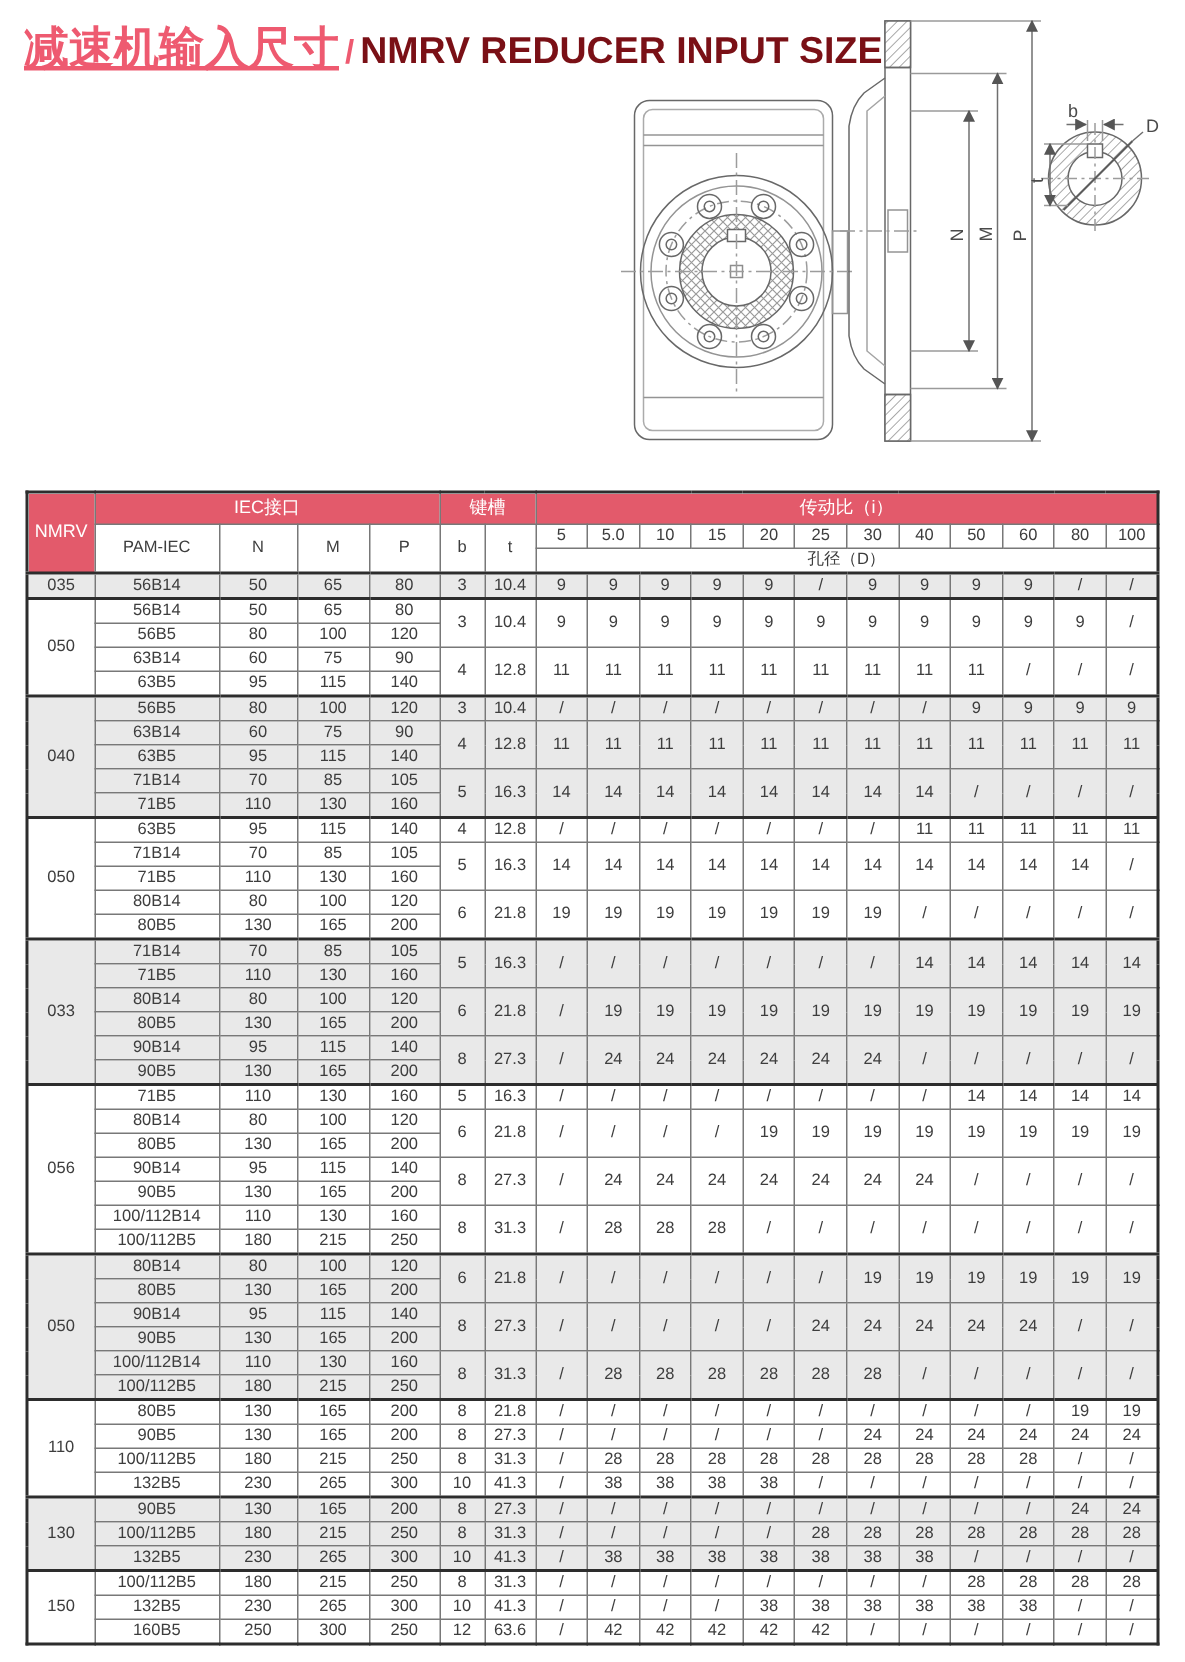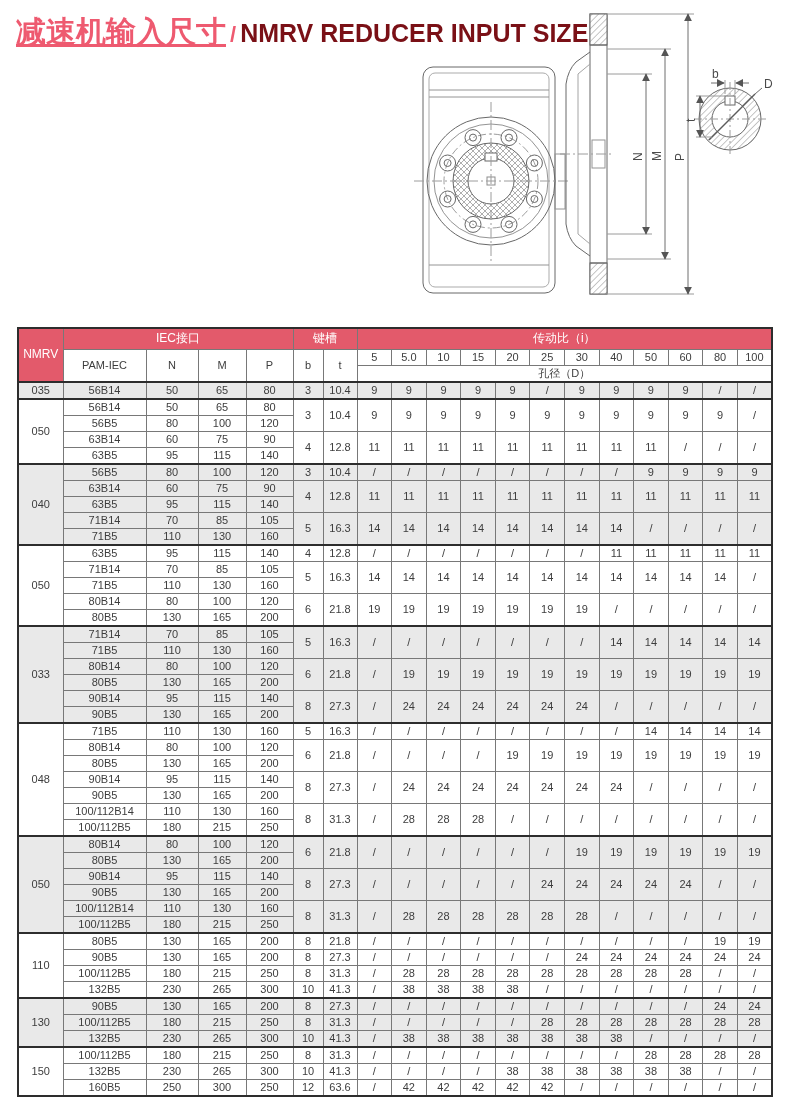--- a/index.html
+++ b/index.html
@@ -493,21 +493,21 @@
         <td rowspan="2">/</td>
         <td rowspan="2">/</td>
       </tr>
       <tr class="g-gray">
         <td>90B5</td>
         <td>130</td>
         <td>165</td>
         <td>200</td>
       </tr>
       <tr class="g-white group-start">
-        <td rowspan="7">048</td>
+        <td rowspan="7">056</td>
         <td>71B5</td>
         <td>110</td>
         <td>130</td>
         <td>160</td>
         <td>5</td>
         <td>16.3</td>
         <td>/</td>
         <td>/</td>
         <td>/</td>
         <td>/</td>

